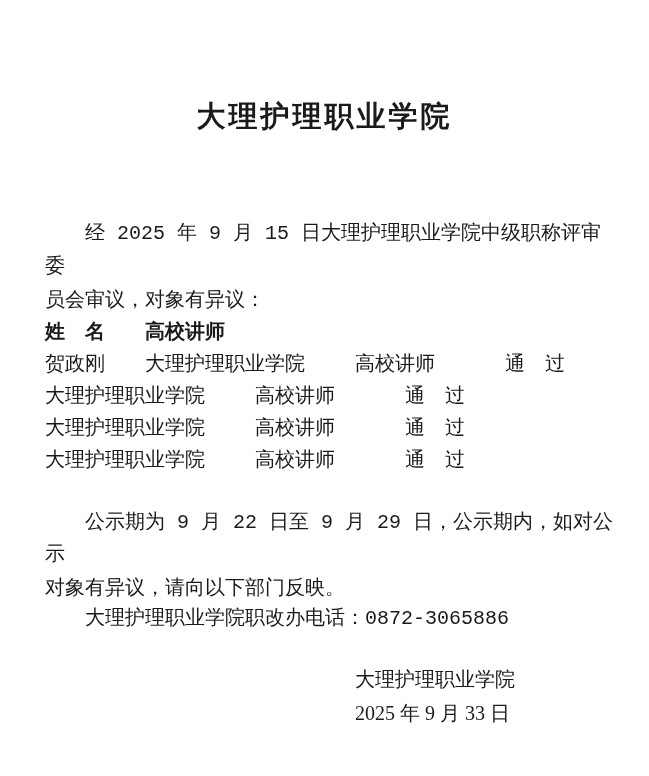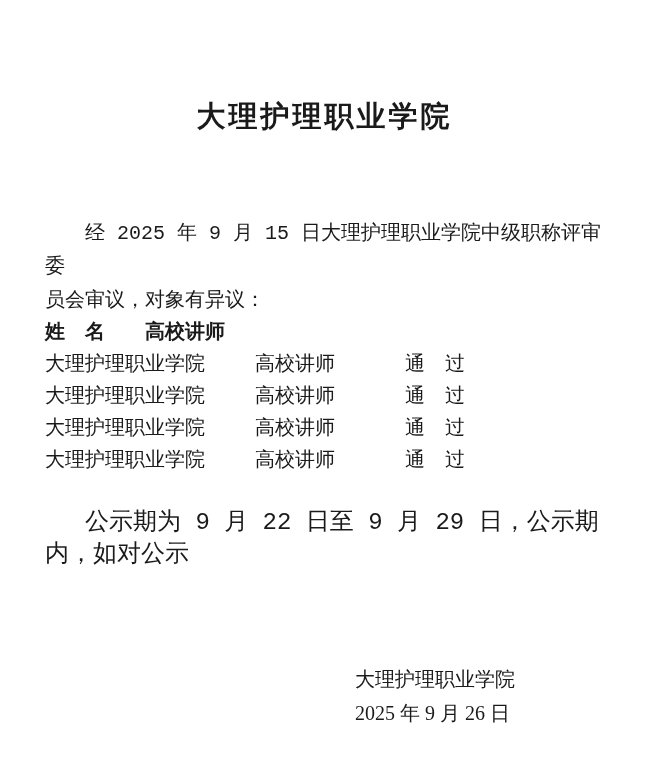--- a/index.html
+++ b/index.html
@@ -59,21 +59,21 @@
   .c1 { width: 100px; }
   .c2 { width: 210px; }
   .c3 { width: 140px; }
   .c4 { flex: 1; }
   .trow:not(.thead) .c4 { padding-left: 10px; }
   .notice {
     position: absolute;
     top: 471px;
     left: 45px;
     width: 570px;
-    font-size: 24px;
+    font-size: 20px;
     line-height: 32px;
   }
   .signature {
     position: absolute;
     top: 626px;
     left: 355px;
     font-size: 20px;
     line-height: 34px;
   }
 </style>
@@ -90,20 +90,21 @@
     <div class="indent">经 2025 年 9 月 15 日大理护理职业学院中级职称评审委</div>
     <div>员会审议，对象有异议：</div>
   </div>
 
   <div class="results-table">
     <div class="trow thead">
       <span class="c1">姓　名</span>
       <span class="c4">高校讲师</span>
     </div>
     <div class="trow">
+      <span class="c1">贺政刚</span>
       <span class="c2">大理护理职业学院</span>
       <span class="c3">高校讲师</span>
       <span class="c4">通　过</span>
     </div>
     <div class="trow">
       <span class="c2">大理护理职业学院</span>
       <span class="c3">高校讲师</span>
       <span class="c4">通　过</span>
     </div>
     <div class="trow">
@@ -113,20 +114,22 @@
     </div>
     <div class="trow">
       <span class="c2">大理护理职业学院</span>
       <span class="c3">高校讲师</span>
       <span class="c4">通　过</span>
     </div>
   </div>
 
   <div class="notice">
     <div class="indent">公示期为 9 月 22 日至 9 月 29 日，公示期内，如对公示</div>
+    <div>对象有异议，请向以下部门反映。</div>
+    <div class="indent">大理护理职业学院职改办电话：0872-3065886</div>
   </div>
 
   <div class="signature">
     <div>大理护理职业学院</div>
-    <div>2025 年 9 月 26 日</div>
+    <div>2025 年 9 月 33 日</div>
   </div>
 
 </div>
 
 </body></html>

